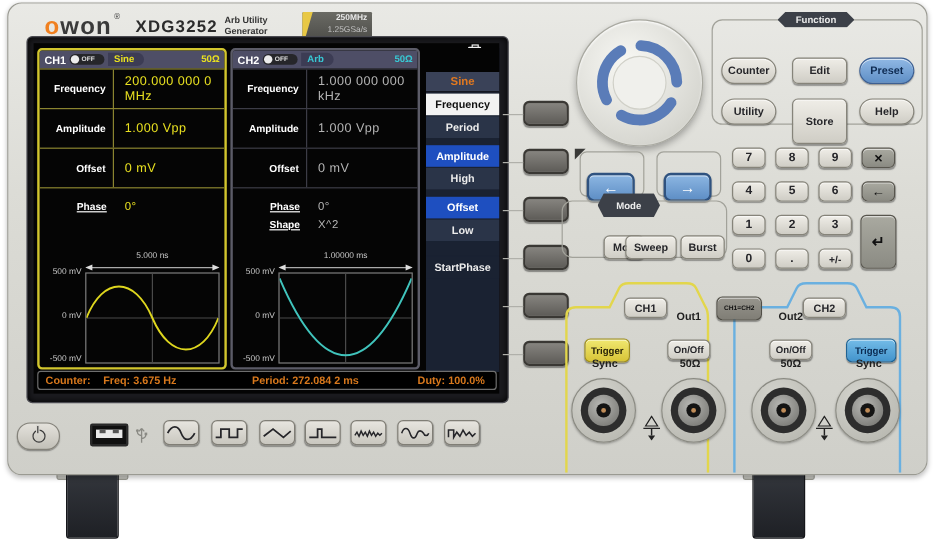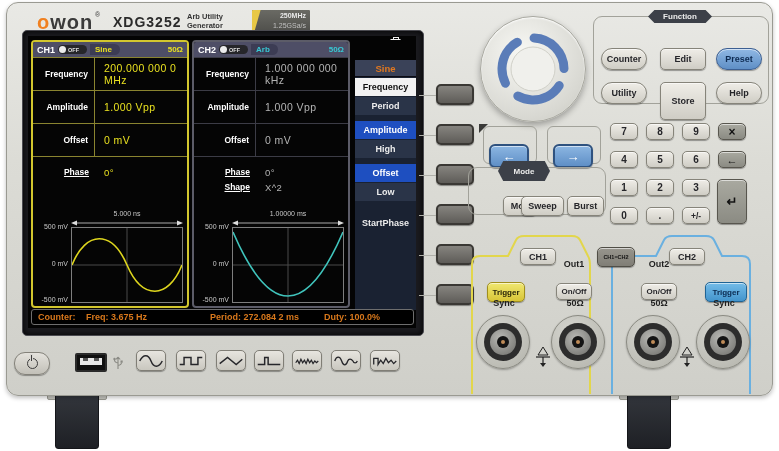--- a/index.html
+++ b/index.html
@@ -265,21 +265,21 @@
       <div class="mitem highlight">Offset</div>
       <div class="mitem">Low</div>
       <div class="mgap" style="height:12px;"></div>
       <div class="mitem" style="background:#1a2232;">StartPhase</div>
     </div>
 
     <div class="statusbar">
       <span style="left:6px;">Counter:</span>
       <span style="left:54px;">Freq: 3.675 Hz</span>
       <span style="left:178px;">Period: 272.084 2 ms</span>
-      <span style="left:292px;">Duty: 100.0%</span>
+      <span style="left:316px;">Duty: 100.0%</span>
     </div>
   </div>
 
   <div class="softkey" style="top:84px;"></div>
   <div class="softkey" style="top:124px;"></div>
   <div class="softkey" style="top:164px;"></div>
   <div class="softkey" style="top:204px;"></div>
   <div class="softkey" style="top:244px;"></div>
   <div class="softkey" style="top:284px;"></div>
 

